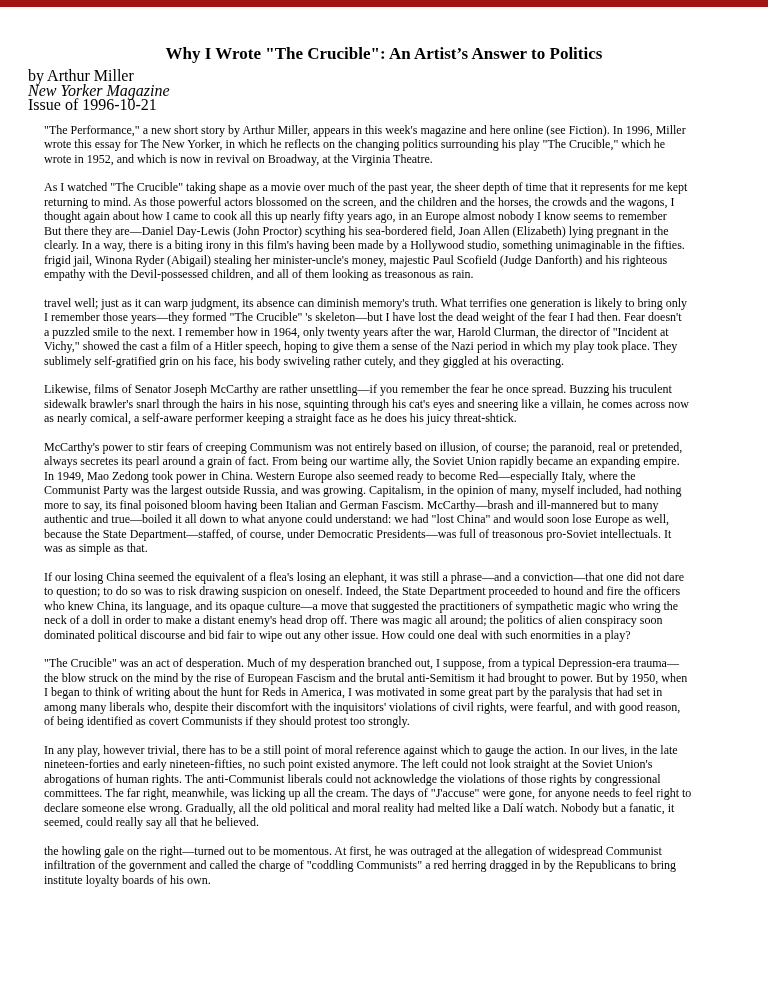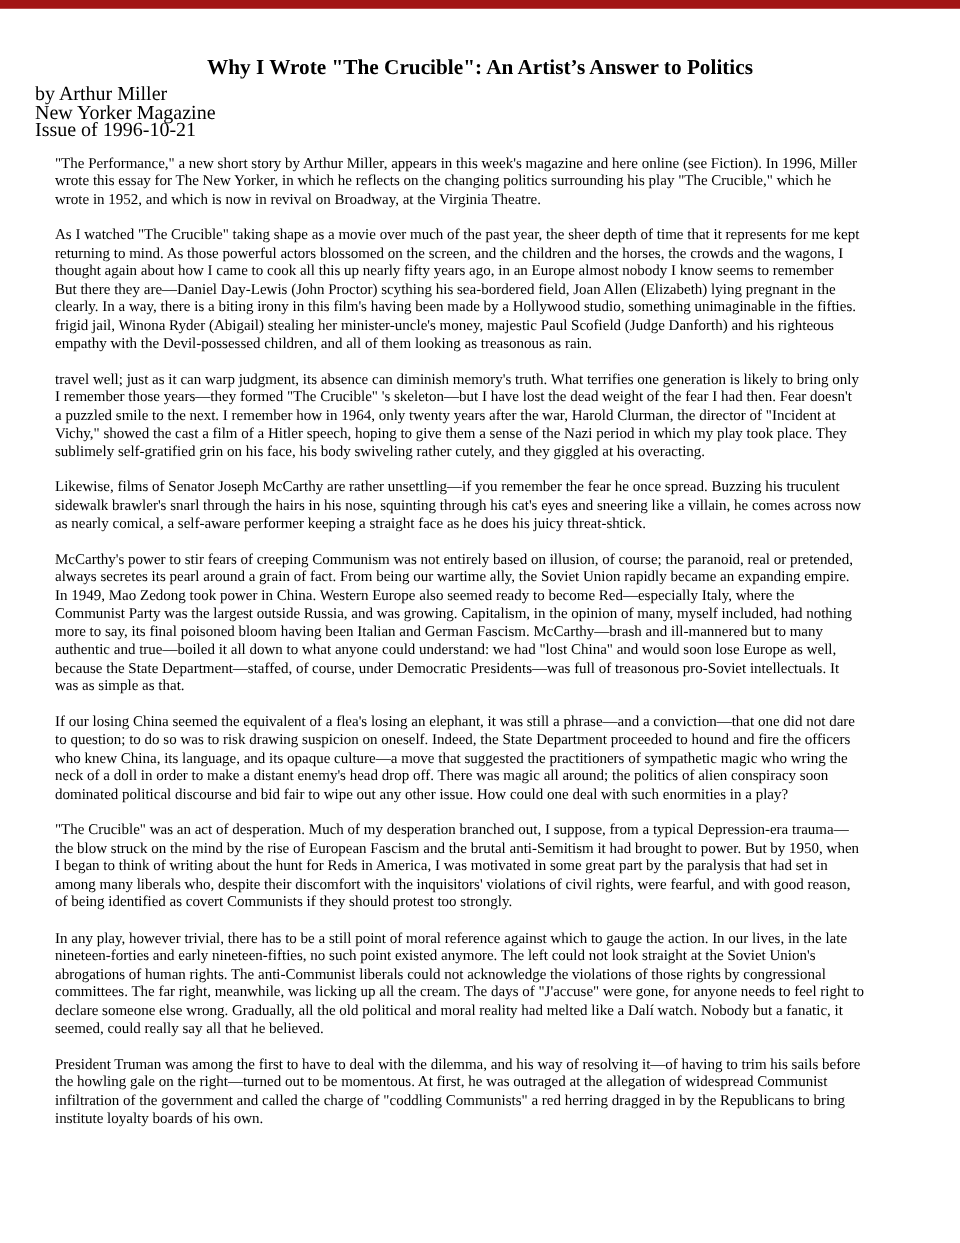--- a/index.html
+++ b/index.html
@@ -13,21 +13,21 @@
   .top-bar { width: 768px; height: 7px; }
   h1.title {
     margin: 38px 0 0 0;
     font-size: 17px; line-height: 18px; font-weight: bold;
     text-align: center; letter-spacing: 0;
   }
   .meta {
     margin: 6px 38px 0 28px;
     font-size: 16px; line-height: 14.5px;
   }
-  .meta .pub { }
+  .meta .pub { font-style: italic; }
   .content {
     margin: 10px 38px 0 44px;
     font-size: 12px; line-height: 14.5px;
   }
   .para { margin: 0 0 14px 0; }
   .line { white-space: pre; }
 </style>
 </head>
 <body>
 
@@ -92,19 +92,18 @@
       </div>
       <div class="para">
         <div class="line">In any play, however trivial, there has to be a still point of moral reference against which to gauge the action. In our lives, in the late</div>
         <div class="line">nineteen-forties and early nineteen-fifties, no such point existed anymore. The left could not look straight at the Soviet Union's</div>
         <div class="line">abrogations of human rights. The anti-Communist liberals could not acknowledge the violations of those rights by congressional</div>
         <div class="line">committees. The far right, meanwhile, was licking up all the cream. The days of "J'accuse" were gone, for anyone needs to feel right to</div>
         <div class="line">declare someone else wrong. Gradually, all the old political and moral reality had melted like a Dalí watch. Nobody but a fanatic, it</div>
         <div class="line">seemed, could really say all that he believed.</div>
       </div>
       <div class="para">
-        <div class="line">President Truman was among the first to have to deal with the dilemma, and his way of resolving it—of having to trim his sails before</div>
         <div class="line">the howling gale on the right—turned out to be momentous. At first, he was outraged at the allegation of widespread Communist</div>
         <div class="line">infiltration of the government and called the charge of "coddling Communists" a red herring dragged in by the Republicans to bring</div>
         <div class="line">institute loyalty boards of his own.</div>
       </div>
     </div>
 </div>
 
 </body></html>

